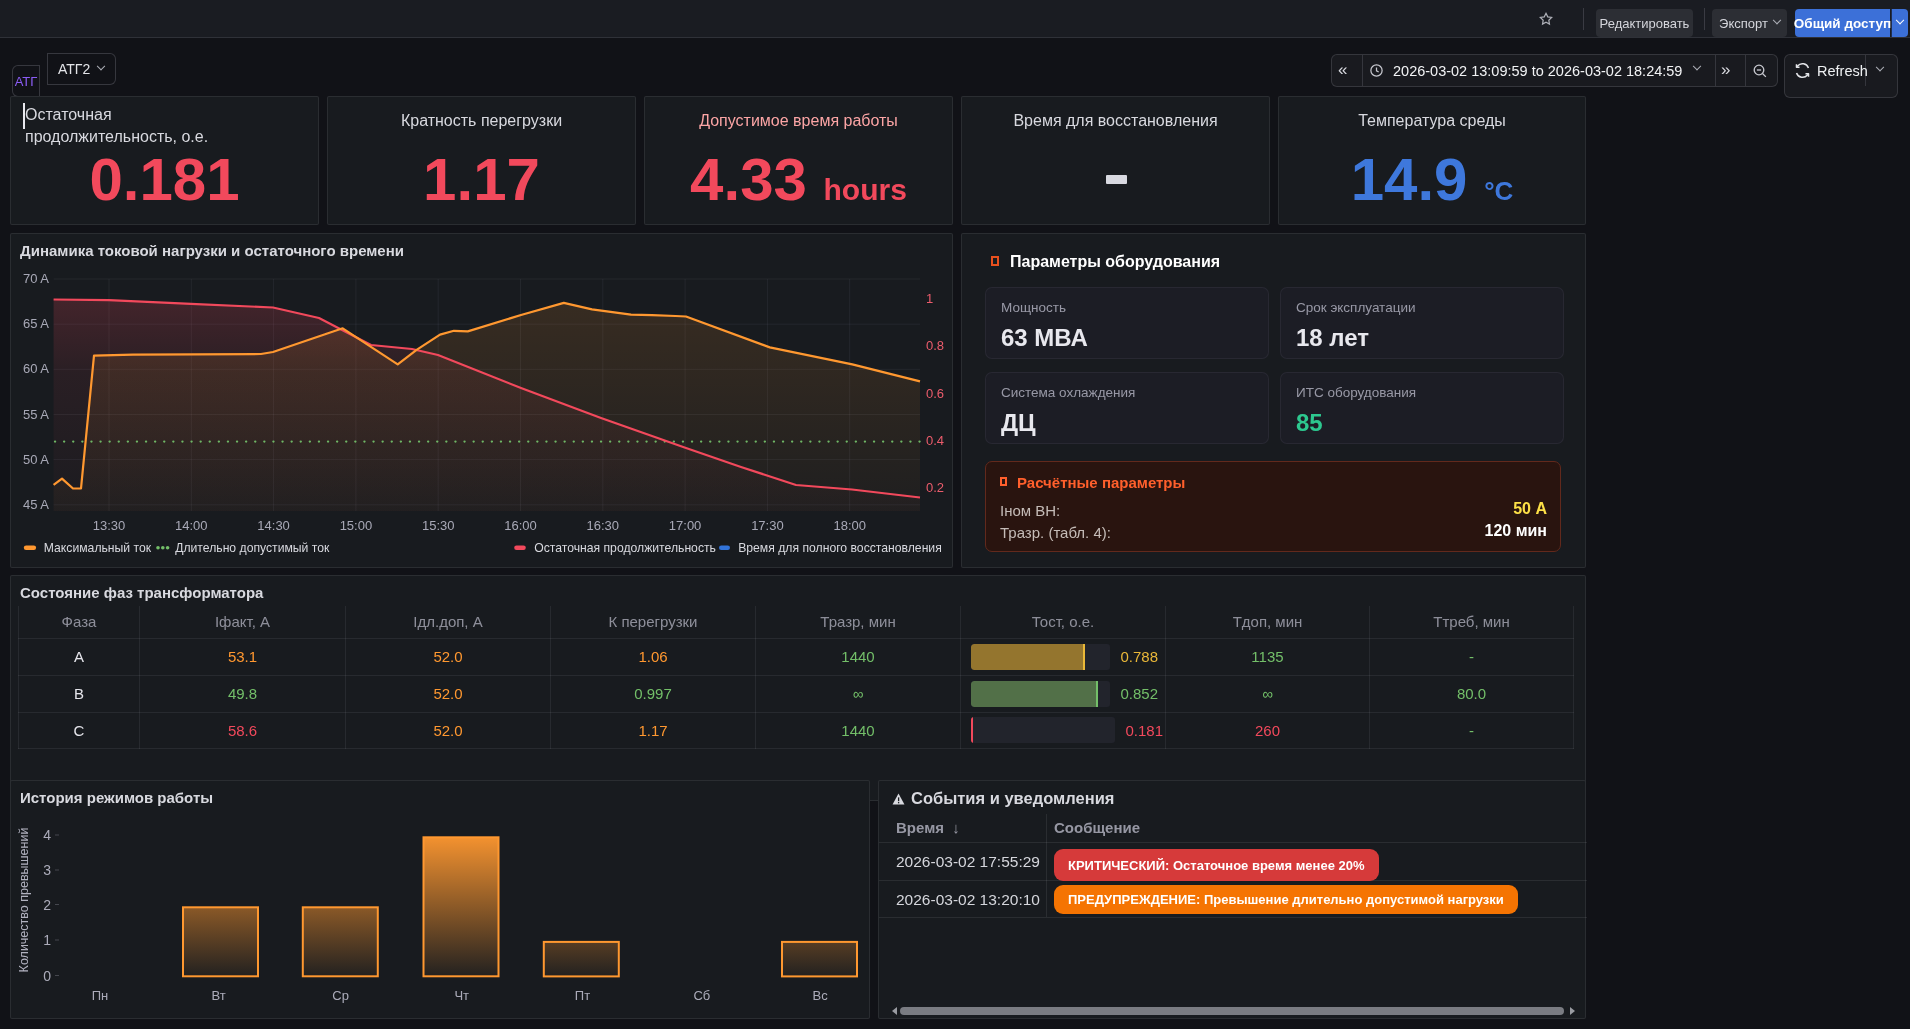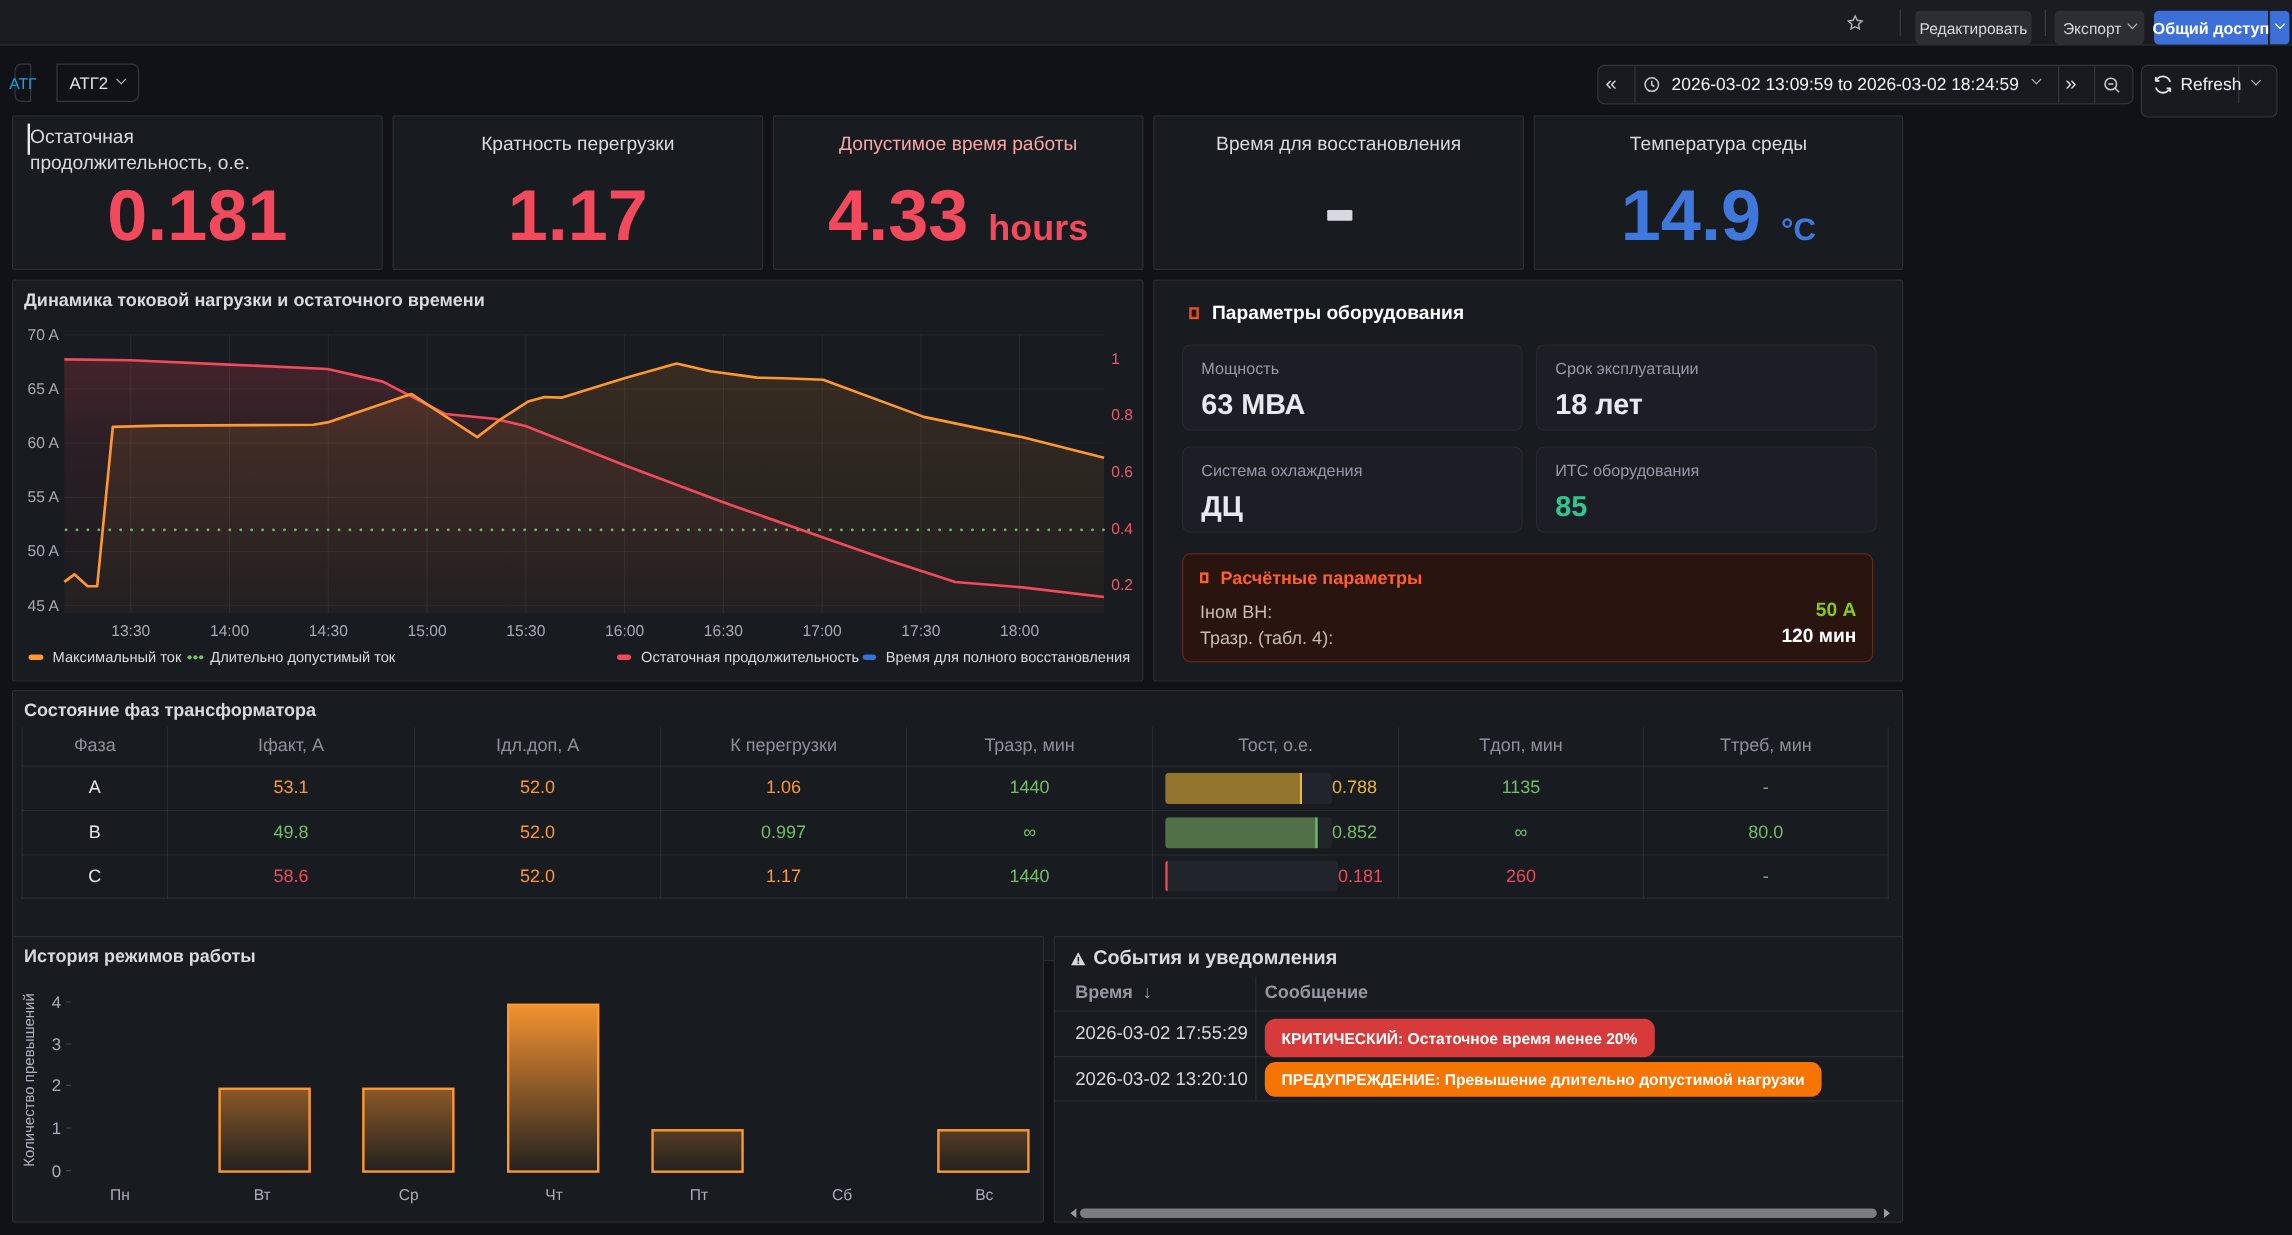--- a/index.html
+++ b/index.html
@@ -19,41 +19,41 @@
   
   .statval { position:absolute; width:100%; text-align:center; font-weight:500; line-height:1; }
   
   .card { position:absolute; background:#1c1d25; border:1px solid rgba(204,204,220,0.07); border-radius:7px; }
   .cardlabel { position:absolute; left:15px; top:12px; font-size:13.5px; color:rgba(204,204,220,0.70); }
   .cardval { position:absolute; left:15px; top:36px; font-size:24px; font-weight:700; color:#e8e8ee; }
   
   td,th { border:1px solid rgba(204,204,220,0.085); }
   .gaugewrap { display:flex; align-items:center; justify-content:flex-start; padding-left:10px; }
   .gtrack { position:relative; height:26px; background:#22242c; border-radius:3px; overflow:hidden; }
-  .gaugewrap span { display:inline-block; width:48px; text-align:left; margin-left:0; }
+  .gaugewrap span { display:inline-block; width:48px; text-align:right; margin-left:0; }
 </style>
 </head>
 <body>
 
 <div id="topnav">
   <svg class="abs" style="left:1538px; top:11px;" width="16" height="16" viewBox="0 0 24 24" fill="none" stroke="#aeb0b8" stroke-width="1.8">
       <path d="M12 3.5l2.6 5.3 5.9.9-4.3 4.1 1 5.8-5.2-2.7-5.2 2.7 1-5.8L3.5 9.7l5.9-.9z"></path>
     </svg>
   <div class="navdiv" style="left:1583px;"></div>
   <div class="navbtn" style="left:1596px; width:97px;">Редактировать</div>
   <div class="navdiv" style="left:1704px;"></div>
   <div class="navbtn" style="left:1712px; width:75px;">Экспорт <span class="chev" style="margin-left:6px; width:6px;height:6px;"></span></div>
   <div class="navbtn" style="left:1795px; width:95px; background:#3c70d8; color:#fff; font-weight:700; font-size:13.5px; border-radius:4px 0 0 4px;">Общий доступ</div>
   <div class="navbtn" style="left:1891px; width:17px; background:#3c70d8; border-radius:0 4px 4px 0; border-left:1px solid rgba(17,18,23,0.7);">
       <span class="chev" style="border-color:#fff; width:6px;height:6px;"></span>
     </div>
 </div>
 
 <div id="toolbar">
-  <div class="tbtn" style="left:12px; width:14px; border-radius:6px 0 0 6px; justify-content:center; color:#0ea5e9; font-size:13px;">АТГ</div>
+  <div class="tbtn" style="left:12px; width:28px; border-radius:6px 0 0 6px; justify-content:center; color:#8b5cf6; font-size:13px;margin-top:12px;">АТГ</div>
   <div class="tbtn" style="left:47px; width:69px; border-radius:0 6px 6px 0; border-left:1px solid rgba(204,204,220,0.20); padding-left:10px; font-size:14px; color:#e3e4e8;">АТГ2 <span class="chev" style="margin-left:8px;width:6px;height:6px;"></span></div>
 
   <div class="abs" style="left:1331px; top:54px; width:447px; height:33px; background:rgba(204,204,220,0.045); border:1px solid rgba(204,204,220,0.16); border-radius:6px;">
     <div class="abs" style="left:30px; top:0; width:1px; height:31px; background:rgba(204,204,220,0.16);"></div>
     <div class="abs" style="left:383px; top:0; width:1px; height:31px; background:rgba(204,204,220,0.16);"></div>
     <div class="abs" style="left:413px; top:0; width:1px; height:31px; background:rgba(204,204,220,0.16);"></div>
     <div class="abs" style="left:6px; top:5px; font-size:17px; color:#d8d9df;">«</div>
     <svg class="abs" style="left:37px; top:8px;" width="15" height="15" viewBox="0 0 24 24" fill="none" stroke="#c7c8cf" stroke-width="2">
         <circle cx="12" cy="12" r="9"></circle>
         <path d="M12 7v5.5l3.5 2"></path>
@@ -198,21 +198,21 @@
       <div class="cardval">ДЦ</div>
   </div>
   <div class="card" style="left:318px; top:138px; width:284px; height:72px;">
     <div class="cardlabel">ИТС оборудования</div>
       <div class="cardval" style="color:#2dc88f;">85</div>
   </div>
   <div class="abs" style="left:23px; top:227px; width:576px; height:91px; background:#29140f; border:1px solid #62291c; border-radius:7px;">
     <div class="abs" style="left:14px; top:15px; width:7px; height:9px; border:2px solid #ff5f2c;"></div>
     <div class="abs" style="left:31px; top:12px; font-size:15px; font-weight:700; color:#ff5f2c;">Расчётные параметры</div>
     <div class="abs" style="left:14px; top:40px; font-size:15px; color:#c5bcb8;">Іном ВН:</div>
-    <div class="abs" style="right:13px; top:38px; font-size:16px; font-weight:700; color:#84cc16;">50 А</div>
+    <div class="abs" style="right:13px; top:38px; font-size:16px; font-weight:700; color:#fde047;">50 А</div>
     <div class="abs" style="left:14px; top:62px; font-size:15px; color:#c5bcb8;">Тразр. (табл. 4):</div>
     <div class="abs" style="right:13px; top:60px; font-size:16px; font-weight:700; color:#fff;">120 мин</div>
   </div>
 </div>
 
 <div class="panel" id="phasetable" style="left:10px; top:575px; width:1576px; height:226px;">
   <div class="abs ptitle" style="left:9px; top:8px;">Состояние фаз трансформатора</div>
   <table style="position:absolute; left:7px; top:30px; border-collapse:collapse; table-layout:fixed; width:1555px; font-size:15px; text-align:center;">
     <colgroup>
         <col style="width:121px">

